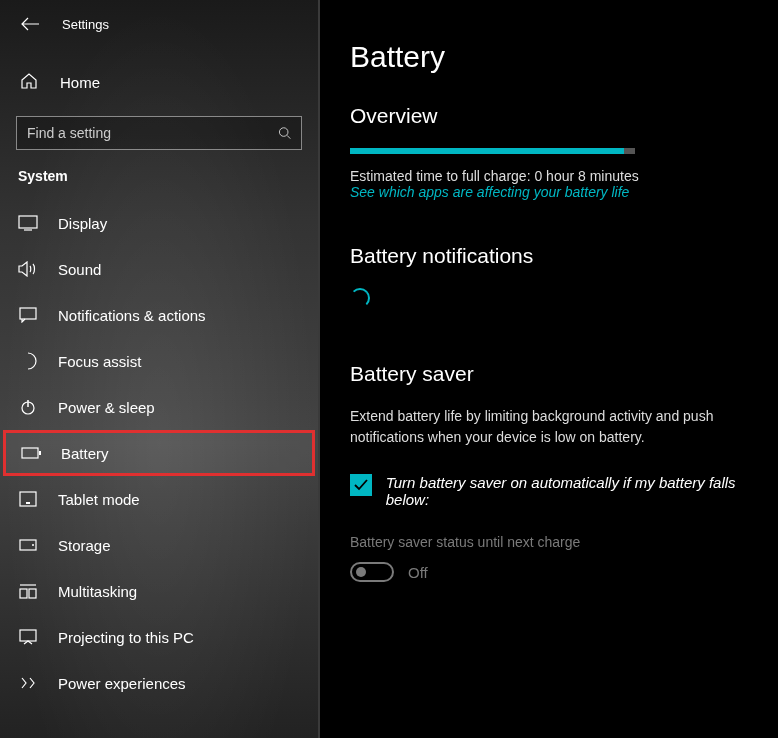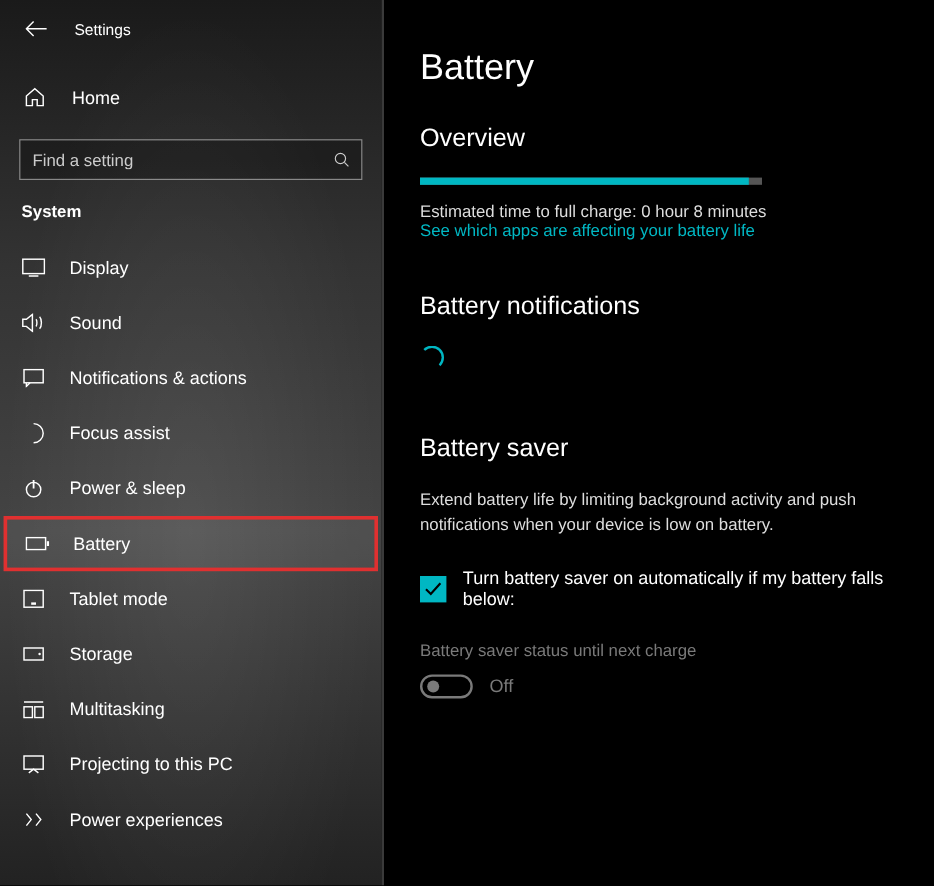--- a/index.html
+++ b/index.html
@@ -149,20 +149,21 @@
       width: 96%;
     }
     .estimate-text {
       font-size: 14px;
       color: #ddd;
       margin-bottom: 0;
     }
     .link-text {
       font-size: 14px;
       color: #00b7c3;
+      font-style: italic;
     }
     .notifications-section {
       margin-top: 44px;
     }
     .spinner {
       width: 20px;
       height: 20px;
       border: 2px solid transparent;
       border-top-color: #00b7c3;
       border-right-color: #00b7c3;
@@ -175,23 +176,23 @@
     .saver-desc {
       font-size: 14px;
       color: #ddd;
       line-height: 1.5;
       margin-top: 18px;
       margin-bottom: 26px;
       max-width: 410px;
     }
     .checkbox-row {
       display: flex;
-      align-items: center;
       gap: 14px;
       margin-bottom: 26px;
+      font-style: italic;
     }
     .checkbox {
       width: 22px;
       height: 22px;
       background: #00b7c3;
       display: flex;
       align-items: center;
       justify-content: center;
     }
     .checkbox-label {

